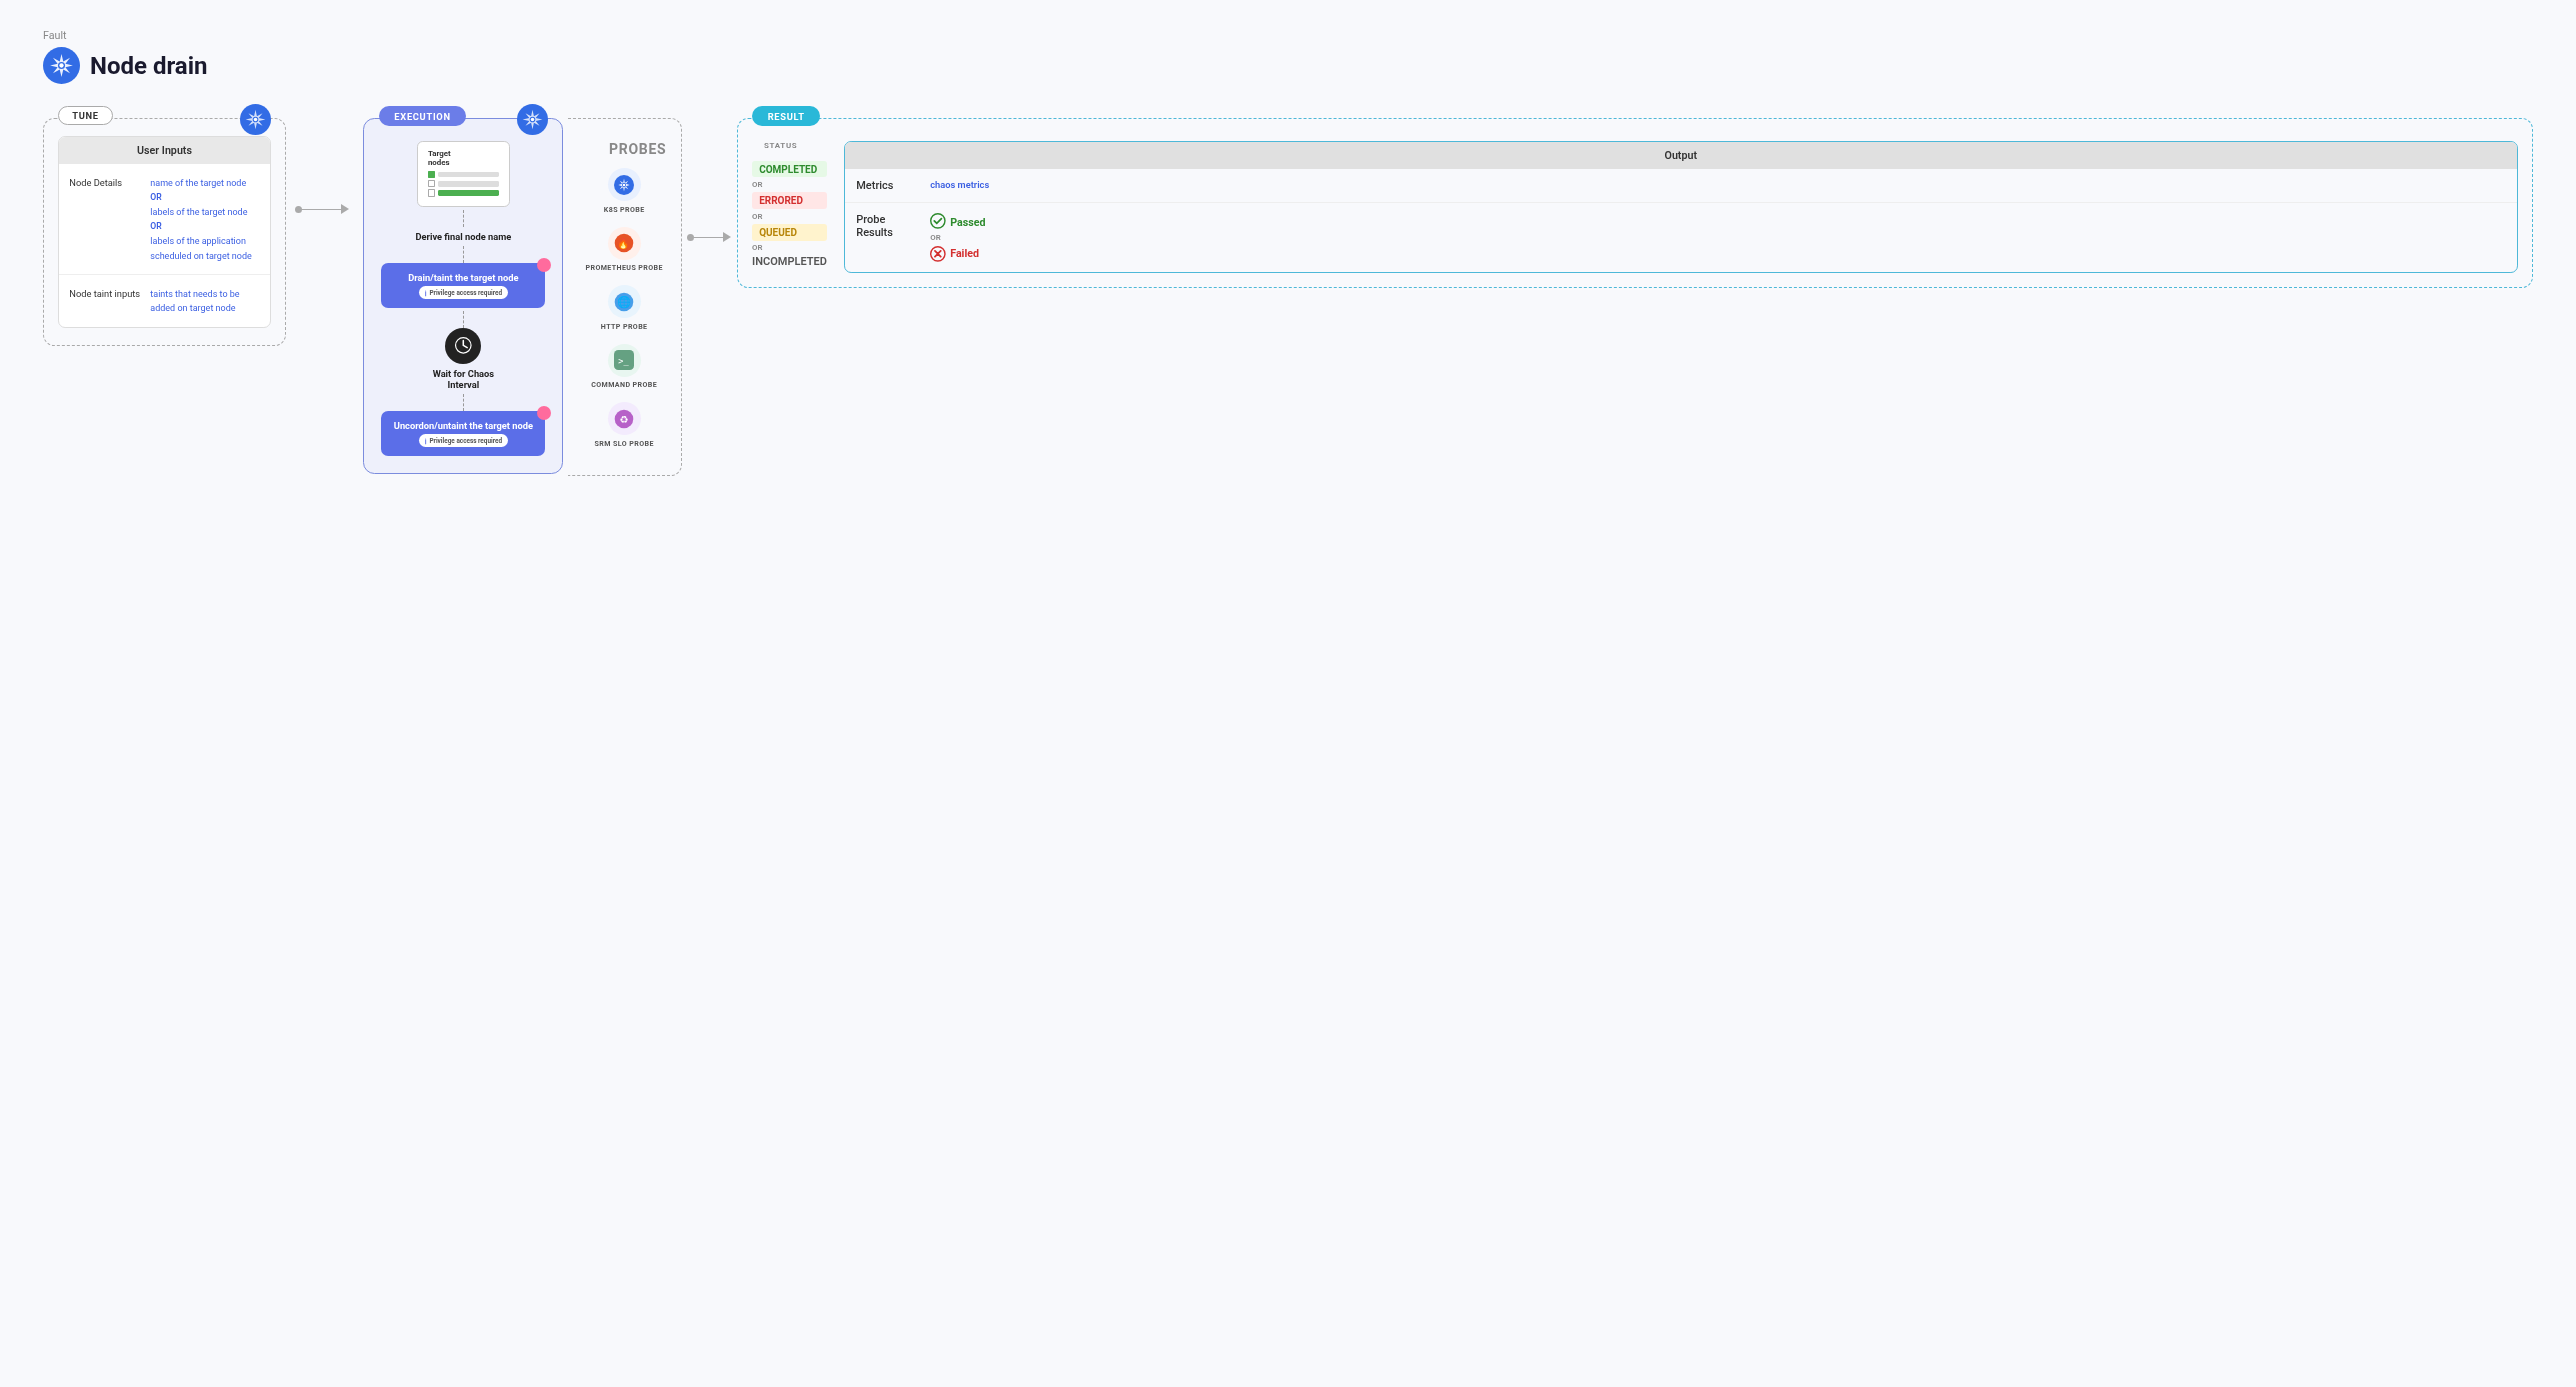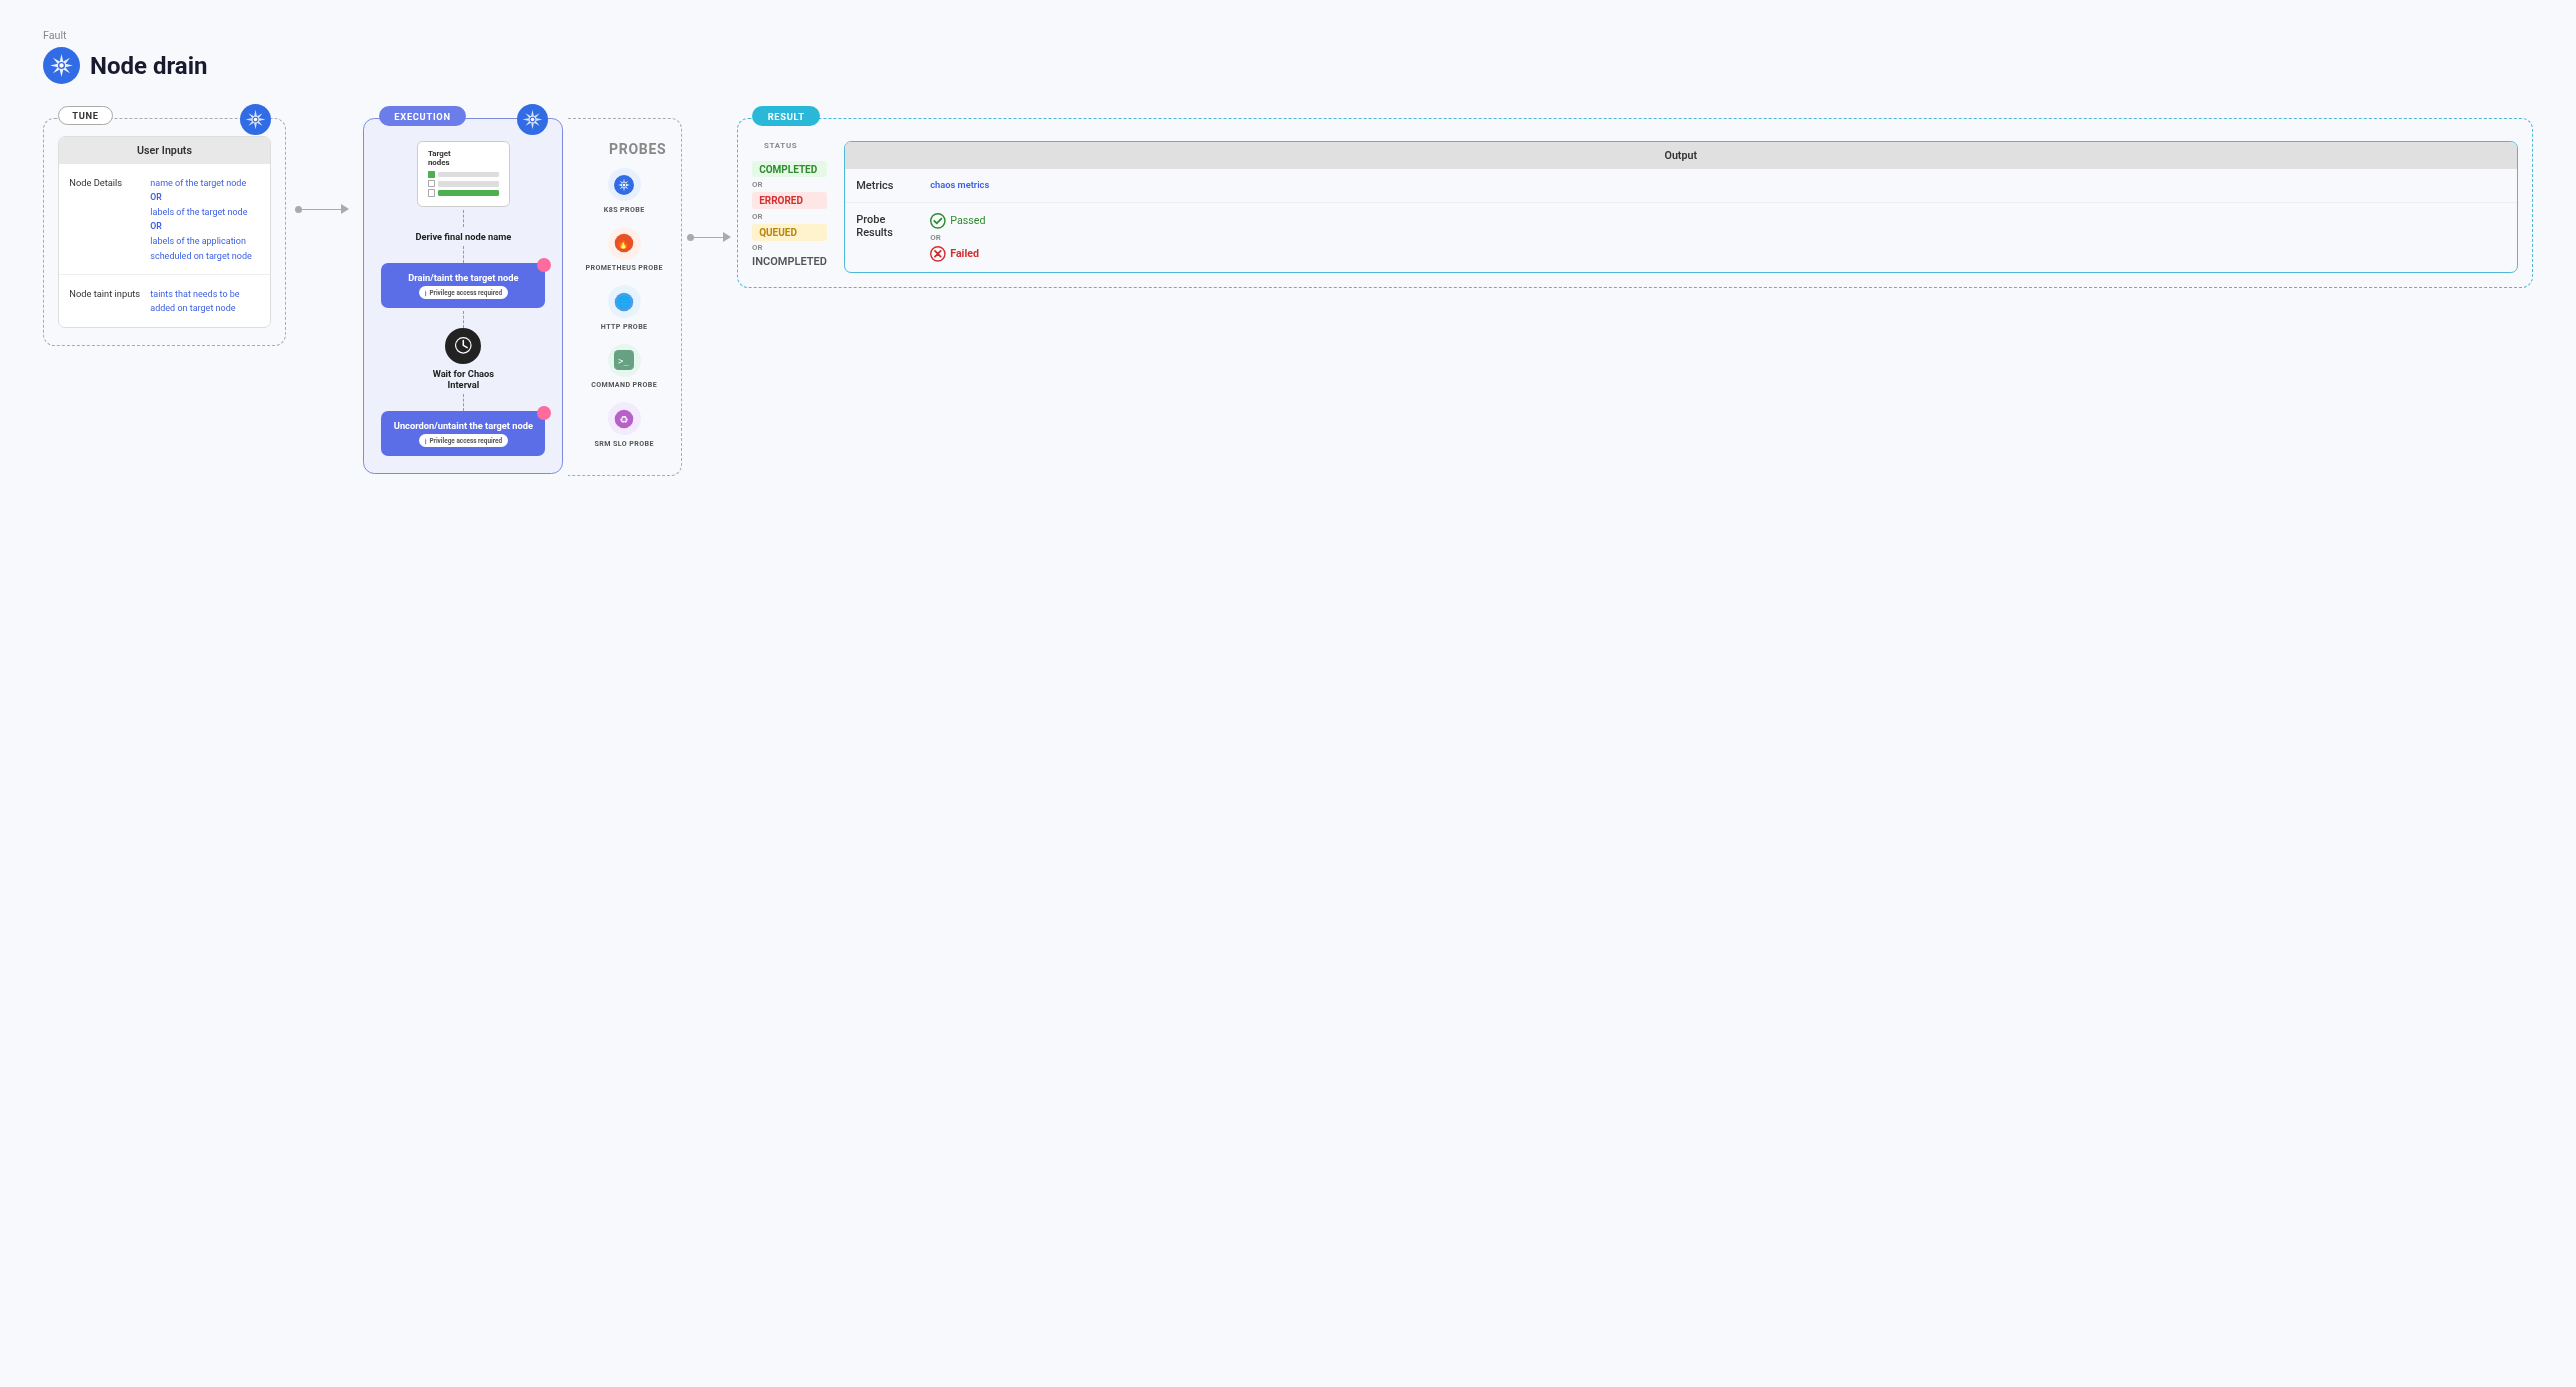--- a/index.html
+++ b/index.html
@@ -432,24 +432,24 @@
       color: #3b5fe2;
       font-weight: 600;
     }
     .probe-results-col {
       display: flex;
       flex-direction: column;
       gap: 4.3px;
     }
     .passed-badge {
       display: flex;
-      align-items: center;
+      align-items: flex-end;
       gap: 4.3px;
       font-size: 10.7px;
-      font-weight: 400;
+      font-weight: 700;
       color: #2e8b2e;
     }
     .failed-badge {
       display: flex;
       align-items: center;
       gap: 4.3px;
       font-size: 10.7px;
       font-weight: 700;
       color: #d32f2f;
     }

